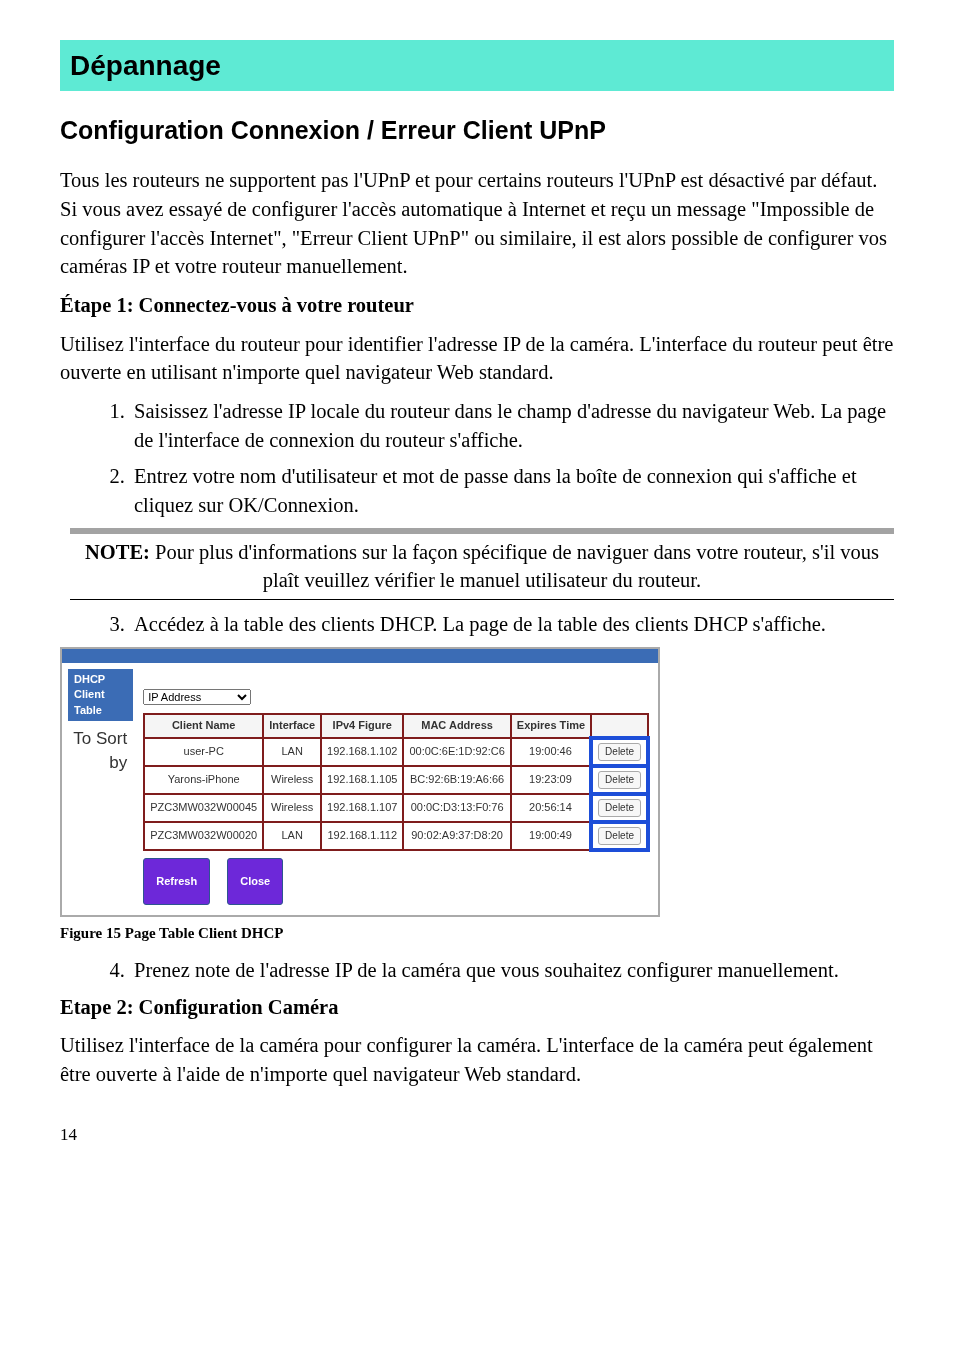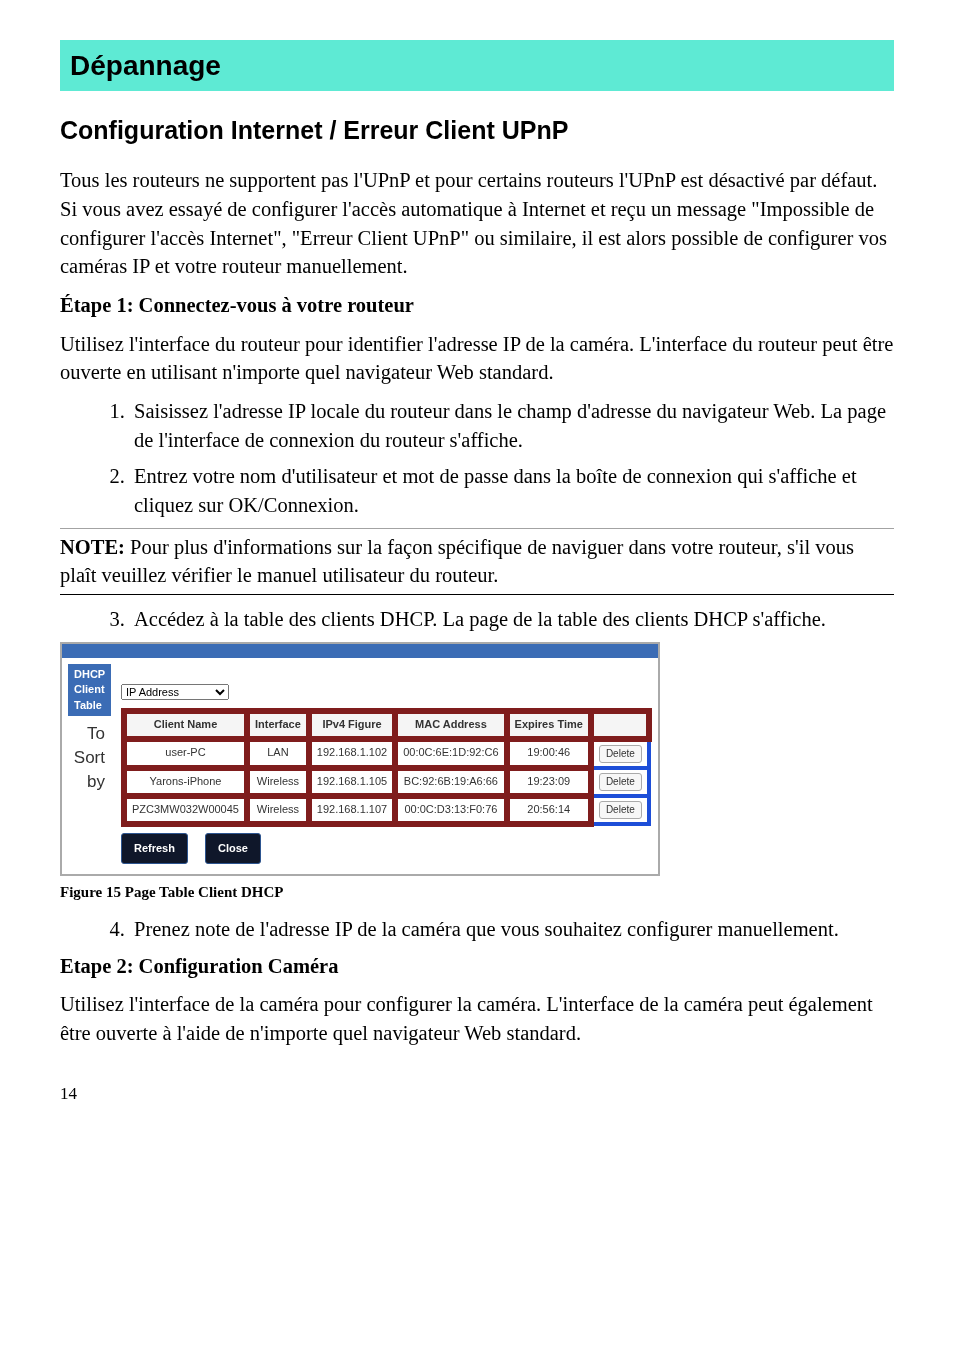--- a/index.html
+++ b/index.html
@@ -28,61 +28,62 @@
     font-family: Arial, Helvetica, sans-serif;
     font-weight: bold;
     font-size: 25px;
     margin: 0 0 18px 0;
   }
   .p { margin: 0 0 10px 0; }
   .bold { font-weight: bold; }
   ol { margin: 0; padding-left: 70px; }
   ol li { padding-left: 4px; margin-bottom: 8px; }
   .note-box {
-    border-top: 1px solid #a3a3a3;
+    border-top: 6px solid #a3a3a3;
     border-bottom: 1px solid #000;
     padding: 4px 0;
-    margin: 8px 0 10px 0;
+    margin: 8px 0 10px 10px;
+    text-align: center;
   }
 
   
   .dhcp-outer {
     border: 2px solid #aaa;
     width: 596px;
     margin: 8px 0 6px 0;
     font-family: Arial, Helvetica, sans-serif;
     font-size: 11px;
     color: #333;
   }
   .dhcp-bluebar { height: 14px; background: #3b6cb5; }
-  .dhcp-body { display: flex; }
+  .dhcp-body { display: flex; justify-content: flex-end; }
   .dhcp-left { width: 150px; padding: 6px 6px 10px 6px; box-sizing: border-box; }
   .dhcp-left .title { color: #fff; background: #3b6cb5; font-weight: bold; text-align: left; padding: 3px 6px; font-size: 11px; }
   .dhcp-left .sortlbl { text-align: right; padding: 6px 6px 0 0; font-size:17px; }
   .dhcp-right { flex: 1; padding: 26px 8px 10px 4px; box-sizing: border-box; }
   .dhcp-right select { font-size: 11px; width: 108px; }
   .dhcp-table { border-collapse: collapse; width: 100%; margin-top: 8px; }
   .dhcp-table th, .dhcp-table td {
-    border: 6px solid #7f1d1d;
+    border: 2px solid #7f1d1d;
     padding: 3px 5px;
     font-size: 11px;
     text-align: center;
     white-space: nowrap;
   }
   .dhcp-table th { background: #f5f5f5; font-weight: bold; }
   .dhcp-table .btncell { border: 4px solid #1d4ed8; }
   .del-btn {
     font-size: 10px; padding: 1px 6px;
     background: #f7f7f7; border: 1px solid #aaa; border-radius: 3px;
     cursor: pointer; display:inline-block;
   }
   .dhcp-btnrow { margin-top: 6px; }
   .blue-btn {
-    background: #0f172a; color: #fff; font-size: 11px;
-    padding: 7px 12px; border: 1px solid #2d5590; border-radius: 3px;
+    background: #6d28d9; color: #fff; font-size: 11px;
+    padding: 15px 12px; border: 1px solid #2d5590; border-radius: 3px;
     display: inline-block; margin-right: 14px; cursor: pointer;
     font-weight: bold;
   }
 
   .figcap {
     font-family: "Times New Roman", Times, serif;
     font-weight: bold;
     font-size: 15px;
     margin: 6px 0 12px 0;
   }
@@ -93,21 +94,21 @@
     font-size: 17px;
     margin-top: 34px;
   }
 </style>
 </head>
 <body>
 
 <div class="page">
   <div class="h1-bar">Dépannage</div>
 
-  <div class="h2">Configuration Internet / Erreur Client UPnP</div>
+  <div class="h2">Configuration Connexion / Erreur Client UPnP</div>
 
   <p class="p">Tous les routeurs ne supportent pas l'UPnP et pour certains routeurs l'UPnP est désactivé par défaut. Si vous avez essayé de configurer l'accès automatique à Internet et reçu un message "Impossible de configurer l'accès Internet", "Erreur Client UPnP" ou similaire, il est alors possible de configurer vos caméras IP et votre routeur manuellement.</p>
 
   <p class="p bold">Étape 1: Connectez-vous à votre routeur</p>
 
   <p class="p">Utilisez l'interface du routeur pour identifier l'adresse IP de la caméra. L'interface du routeur peut être ouverte en utilisant n'importe quel navigateur Web standard.</p>
 
   <ol start="1">
     <li>Saisissez l'adresse IP locale du routeur dans le champ d'adresse du navigateur Web. La page de l'interface de connexion du routeur s'affiche.</li>
     <li>Entrez votre nom d'utilisateur et mot de passe dans la boîte de connexion qui s'affiche et cliquez sur OK/Connexion.</li>
@@ -162,20 +163,28 @@
                 <td class="btncell"><span class="del-btn">Delete</span></td>
               </tr>
               <tr>
                 <td>PZC3MW032W00045</td>
                 <td>Wireless</td>
                 <td>192.168.1.107</td>
                 <td>00:0C:D3:13:F0:76</td>
                 <td>20:56:14</td>
                 <td class="btncell"><span class="del-btn">Delete</span></td>
               </tr>
+              <tr>
+                <td>PZC3MW032W00020</td>
+                <td>LAN</td>
+                <td>192.168.1.112</td>
+                <td>90:02:A9:37:D8:20</td>
+                <td>19:00:49</td>
+                <td class="btncell"><span class="del-btn">Delete</span></td>
+              </tr>
             </tbody>
         </table>
 
         <div class="dhcp-btnrow">
           <span class="blue-btn">Refresh</span>
           <span class="blue-btn">Close</span>
         </div>
       </div>
     </div>
   </div>

